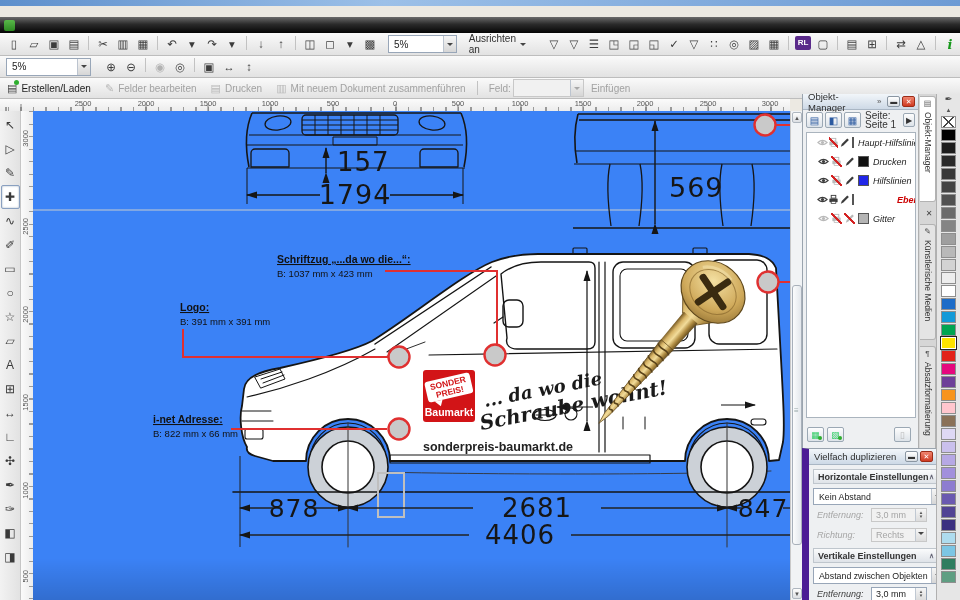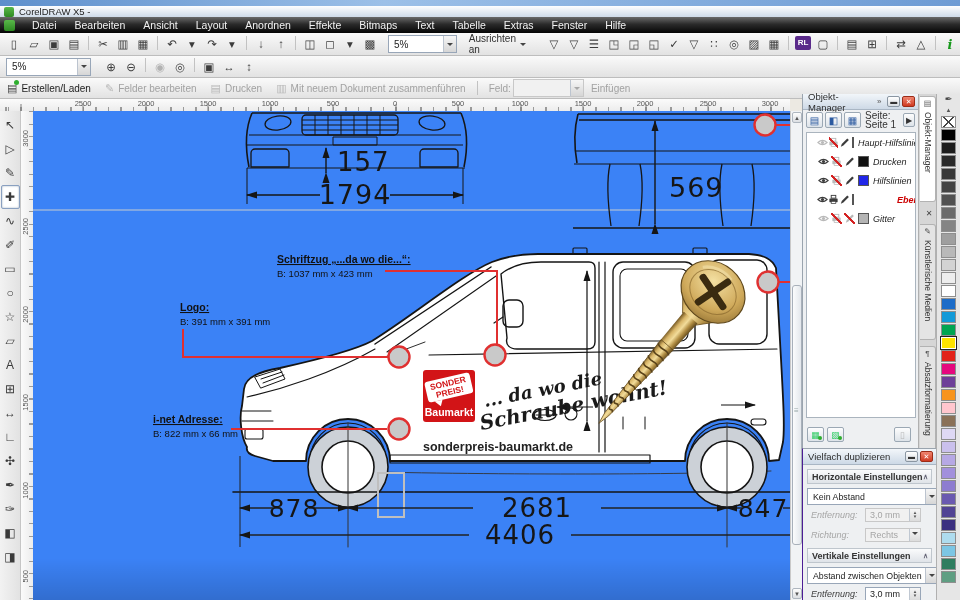--- a/index.html
+++ b/index.html
@@ -114,21 +114,21 @@
   #tabstrip{left:918px;top:94px;width:18px;height:506px;background:#d6d6d6;border-left:1px solid #b0b0b0;box-sizing:border-box;}
   .vtab{position:absolute;left:1px;width:16px;background:#e4e4e4;border:1px solid #b2b2b2;border-left:none;
         border-radius:0 3px 3px 0;display:flex;flex-direction:column;align-items:center;box-sizing:border-box;padding-top:2px;}
   .vtab.active{background:#fff;}
   .vtab .ti{font-size:8px;color:#555;height:12px;}
   .vtab .tl{writing-mode:vertical-rl;font-size:8.5px;color:#333;margin-top:1px;white-space:nowrap;}
   #tabclose{position:absolute;left:3px;top:112px;width:12px;height:12px;font-size:8px;color:#444;
             display:flex;align-items:center;justify-content:center;border:1px solid transparent;}
 
   
-  #vddock{left:802px;top:448px;width:134px;height:152px;background:#eef0f2;border-left:1px solid #4c1d95;border-top:1px solid #9aa4ae;box-sizing:border-box;}
+  #vddock{left:802px;top:448px;width:134px;height:152px;background:#eef0f2;border-left:7px solid #4c1d95;border-top:1px solid #9aa4ae;box-sizing:border-box;}
   .sect{position:absolute;left:4px;width:125px;height:15px;background:linear-gradient(#fafbfc,#dfe3e8);
         border:1px solid #bfc6cd;display:flex;align-items:center;font-size:9px;font-weight:bold;color:#333;
         padding-left:4px;box-sizing:border-box;}
   .sect .sp{margin-left:auto;margin-right:3px;font-size:7px;color:#667;}
   .dcombo{position:absolute;left:4px;width:125px;height:15px;font-size:8.8px;}
   .flbl{position:absolute;left:8px;font-size:9px;color:#3e3e3e;font-style:italic;}
   .flbl.dis{color:#a6a6a6;}
   .fval{position:absolute;left:62px;width:56px;height:14px;background:#fff;border:1px solid #98a6b8;
         font-size:9px;color:#222;display:flex;align-items:center;padding-left:4px;box-sizing:border-box;}
   .fval.dis{background:#f1f1f1;color:#a5a5a5;border-color:#c8c8c8;}
@@ -147,42 +147,23 @@
       background:linear-gradient(45deg,transparent 45%,#444 45% 55%,transparent 55%),
                  linear-gradient(-45deg,transparent 45%,#444 45% 55%,transparent 55%);}
   .sw.sel{outline:1px solid #222;border-color:#fff;}
 </style>
 </head>
 <body>
 
 <div id="app">
 
   <div id="wintop" class="abs"></div>
-  <div id="titlebar" class="abs">
-    <span class="logo"></span>
-    <span>CorelDRAW X5 -</span>
-  </div>
 
   <div id="menubar" class="abs">
     <span class="logo2"></span>
-    <div style="display:flex">
-
-    <span class="mitem">Datei</span>
-        <span class="mitem">Bearbeiten</span>
-        <span class="mitem">Ansicht</span>
-        <span class="mitem">Layout</span>
-        <span class="mitem">Anordnen</span>
-        <span class="mitem">Effekte</span>
-        <span class="mitem">Bitmaps</span>
-        <span class="mitem">Text</span>
-        <span class="mitem">Tabelle</span>
-        <span class="mitem">Extras</span>
-        <span class="mitem">Fenster</span>
-        <span class="mitem">Hilfe</span>
-      </div>
   </div>
 
   <div id="toolbar1" class="abs tbar">
     <div style="display:flex;margin-left:4px">
 
     <span class="ticon">▯</span>
         <span class="ticon">▱</span>
         <span class="ticon">▣</span>
         <span class="ticon">▤</span>
         <span class="ticon sep"></span>

